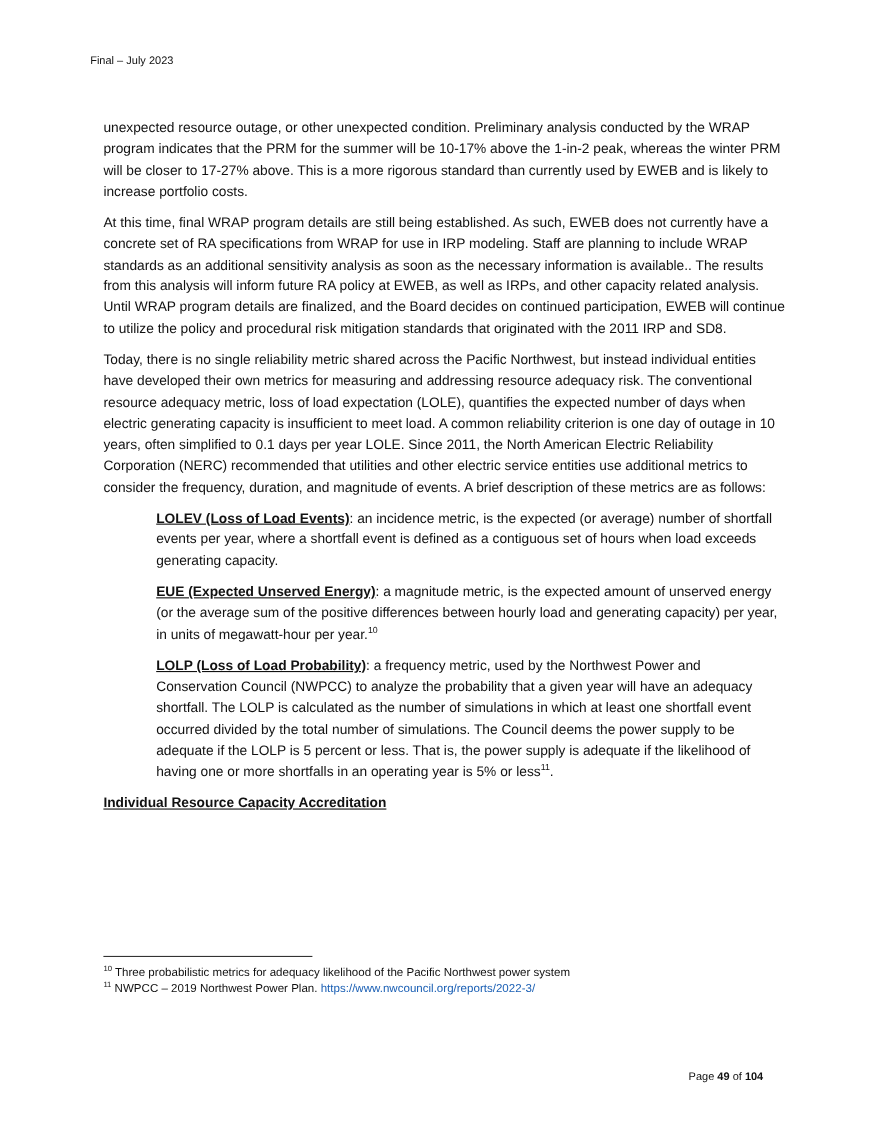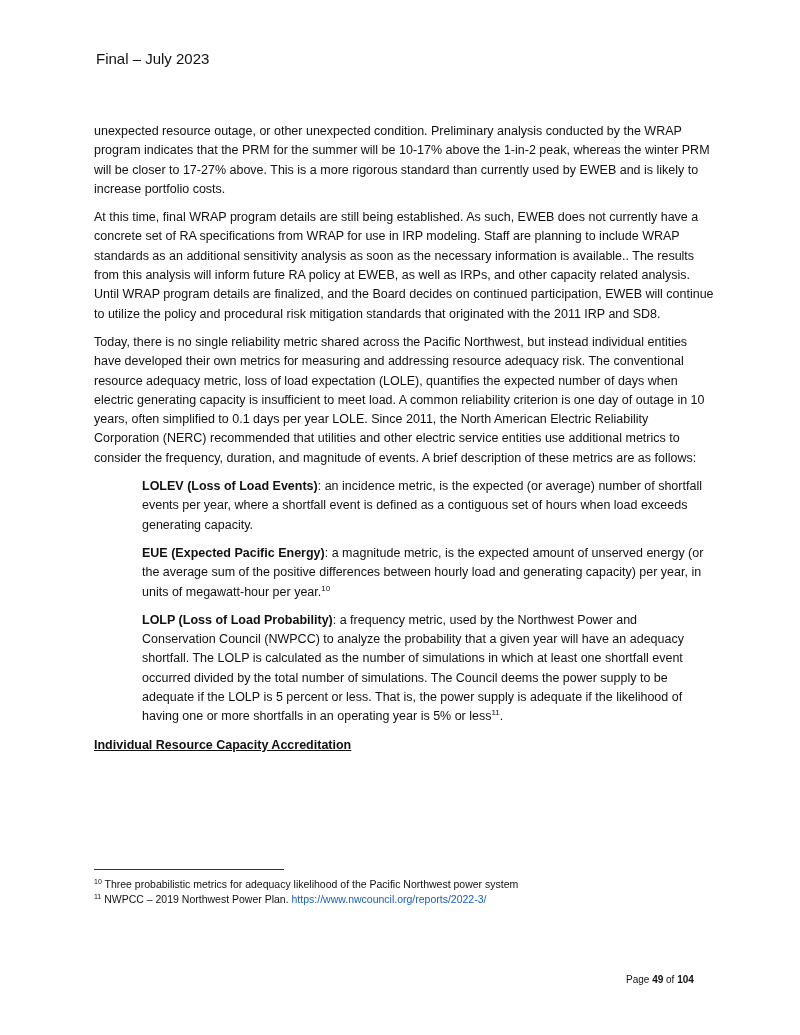--- a/index.html
+++ b/index.html
@@ -1,25 +1,25 @@
 <!DOCTYPE html>
 <html><head>
 <meta charset="utf-8">
 <style>
   html, body { margin: 0; padding: 0; background: #ffffff; }
   body { width: 800px; height: 1035px; position: relative; overflow: hidden;
          font-family: "Liberation Sans", sans-serif; color: #111; }
   .page { position: absolute; left: 0; top: 0; width: 800px; height: 1035px; }
-  .header { position: absolute; left: 96px; top: 50px; font-size: 15px; }
-  .body { position: absolute; left: 94px; top: 122px; width: 620px;
+  .header { position: absolute; left: 82px; top: 50px; font-size: 10px; }
+  .body { position: absolute; left: 94px; top: 107px; width: 620px;
           font-size: 12.5px; line-height: 19.3px; }
   .body p { margin: 0 0 9px 0; }
   .heading { font-weight: bold; text-decoration: underline; margin: 0 0 9px 0; }
   .metric { margin: 0 0 9px 48px; width: 572px; }
-  .metric b { font-weight: bold; }
+  .metric b { font-weight: bold; text-decoration: underline; }
   sup { font-size: 8px; line-height: 0; vertical-align: super; }
   .fn-rule { position: absolute; left: 94px; top: 869px; width: 190px; height: 1px; background: #333; }
   .footnotes { position: absolute; left: 94px; top: 877px; width: 620px;
                font-size: 10.5px; line-height: 14.5px; }
   .footnotes .fn-sup { font-size: 7px; vertical-align: super; line-height: 0; }
   .link { color: #1a5fb4; }
   .pagenum { position: absolute; left: 626px; top: 974px; font-size: 10px; }
   .pagenum b { font-weight: bold; }
 </style>
 </head>
@@ -28,21 +28,21 @@
 <div class="page">
   <div class="header">Final – July 2023</div>
 
   <div class="body">
     <p>unexpected resource outage, or other unexpected condition. Preliminary analysis conducted by the WRAP program indicates that the PRM for the summer will be 10-17% above the 1-in-2 peak, whereas the winter PRM will be closer to 17-27% above. This is a more rigorous standard than currently used by EWEB and is likely to increase portfolio costs.</p>
     <p>At this time, final WRAP program details are still being established. As such, EWEB does not currently have a concrete set of RA specifications from WRAP for use in IRP modeling. Staff are planning to include WRAP standards as an additional sensitivity analysis as soon as the necessary information is available.. The results from this analysis will inform future RA policy at EWEB, as well as IRPs, and other capacity related analysis. Until WRAP program details are finalized, and the Board decides on continued participation, EWEB will continue to utilize the policy and procedural risk mitigation standards that originated with the 2011 IRP and SD8.</p>
 
     <p>Today, there is no single reliability metric shared across the Pacific Northwest, but instead individual entities have developed their own metrics for measuring and addressing resource adequacy risk.  The conventional resource adequacy metric, loss of load expectation (LOLE), quantifies the expected number of days when electric generating capacity is insufficient to meet load. A common reliability criterion is one day of outage in 10 years, often simplified to 0.1 days per year LOLE. Since 2011, the North American Electric Reliability Corporation (NERC) recommended that utilities and other electric service entities use additional metrics to consider the frequency, duration, and magnitude of events. A brief description of these metrics are as follows:</p>
 
     <div class="metric"><b>LOLEV (Loss of Load Events)</b><span>: an incidence metric, is the expected (or average) number of shortfall events per year, where a shortfall event is defined as a contiguous set of hours when load exceeds generating capacity.</span></div>
-    <div class="metric"><b>EUE (Expected Pacific Energy)</b><span>: a magnitude metric, is the expected amount of unserved energy (or the average sum of the positive differences between hourly load and generating capacity) per year, in units of megawatt-hour per year.</span><sup>10</sup></div>
+    <div class="metric"><b>EUE (Expected Unserved Energy)</b><span>: a magnitude metric, is the expected amount of unserved energy (or the average sum of the positive differences between hourly load and generating capacity) per year, in units of megawatt-hour per year.</span><sup>10</sup></div>
     <div class="metric"><b>LOLP (Loss of Load Probability)</b><span>: a frequency metric, used by the Northwest Power and Conservation Council (NWPCC) to analyze the probability that a given year will have an adequacy shortfall. The LOLP is calculated as the number of simulations in which at least one shortfall event occurred divided by the total number of simulations. The Council deems the power supply to be adequate if the LOLP is 5 percent or less. That is, the power supply is adequate if the likelihood of having one or more shortfalls in an operating year is 5% or less</span><sup>11</sup><span>.</span></div>
 
     <div class="heading">Individual Resource Capacity Accreditation</div>
   </div>
 
   <div class="fn-rule"></div>
   <div class="footnotes">
     <div><span class="fn-sup">10</span><span> Three probabilistic metrics for adequacy likelihood of the Pacific Northwest power system</span></div>
     <div><span class="fn-sup">11</span><span> NWPCC – 2019 Northwest Power Plan. </span><span class="link">https://www.nwcouncil.org/reports/2022-3/</span></div>
   </div>

